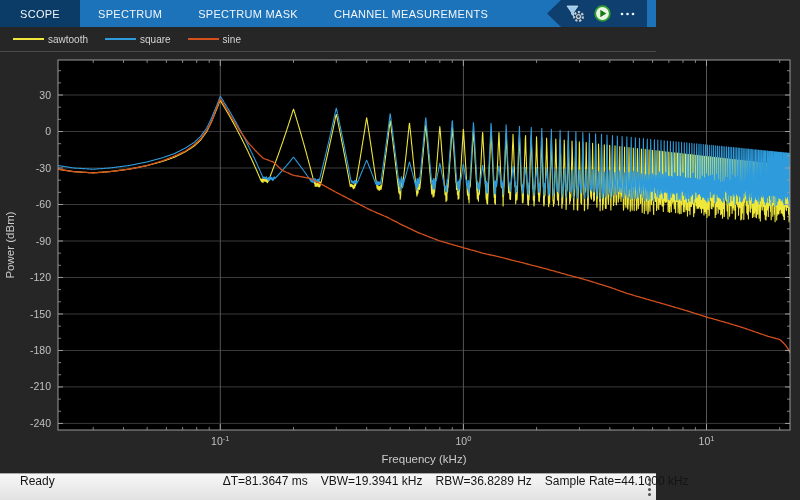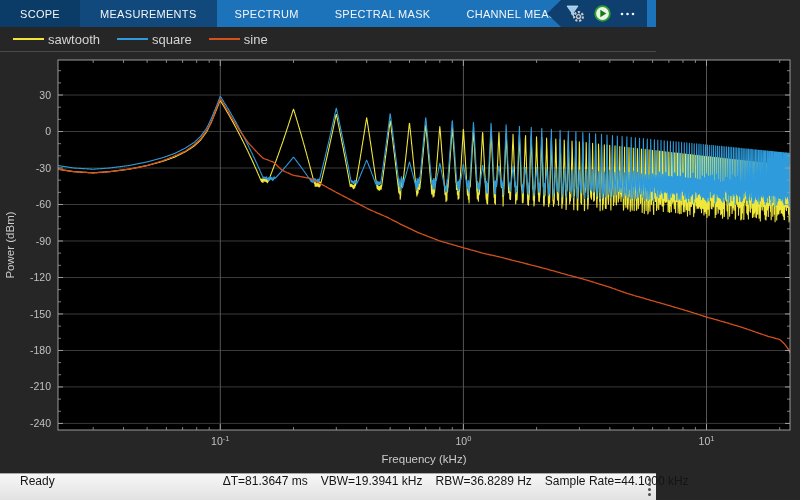--- a/index.html
+++ b/index.html
@@ -16,42 +16,41 @@
           clip-path:polygon(0 50%,14px 0,100% 0,100% 100%,14px 100%);
           display:flex;align-items:center;justify-content:flex-end;gap:9px;padding-right:12px;box-sizing:border-box;}
   .icon-btn{display:flex;align-items:center;justify-content:center;cursor:pointer;}
 
   
   .figure{flex:1;position:relative;background:#262626;}
   .legend{position:absolute;top:0;left:0;right:0;height:24px;display:flex;align-items:center;
           padding-left:13px;gap:17px;border-bottom:1px solid #4a4a4a;background:#262626;z-index:2;}
   .legend-item{display:flex;align-items:center;gap:4px;cursor:pointer;}
   .legend-line{width:31px;height:2px;background:#888;}
-  .legend-label{color:#d4d4d4;font-size:13px;}
+  .legend-label{color:#d4d4d4;font-size:10px;}
   #plot-svg{position:absolute;left:0;top:0;width:800px;height:446px;}
 
   
   .status{height:27px;flex:none;background:linear-gradient(#f7f7f7,#e2e2e2);border-top:1px solid #a8a8a8;
           display:flex;font-size:12px;color:#141414;position:relative;box-sizing:border-box;}
   .status-ready{margin-left:20px;}
   .status-stats{margin-left:168px;display:flex;gap:13px;white-space:nowrap;}
   .kebab{position:absolute;right:5px;top:50%;transform:translateY(-50%);display:flex;flex-direction:column;gap:2px;cursor:pointer;}
   .kebab i{width:3px;height:3px;border-radius:50%;background:#4d4d4d;display:block;}
 </style>
 </head>
 <body>
 
 <div class="window">
 
   <div class="toolstrip">
     <div class="tab">SCOPE</div>
-    <div class="tab tab-measurements">MEASUREMENTS</div>
     <div class="tabs-right">
       <div class="tab">SPECTRUM</div>
-      <div class="tab">SPECTRAL MASK</div>
+      <div class="tab">SPECTRUM MASK</div>
       <div class="tab">CHANNEL MEASUREMENTS</div>
     </div>
     <div class="banner">
       <span class="icon-btn">
         <svg width="19" height="19" viewBox="0 0 19 19">
           <polygon points="1,2 12,2 7.5,8.5 7.5,12 5.5,10 5.5,8.5" fill="#9cc9ec" stroke="#d7e9f8" stroke-width="0.7"></polygon>
           <circle cx="12.5" cy="12.5" r="4.4" fill="none" stroke="#c9c9c9" stroke-width="2.2" stroke-dasharray="2.2 1.7"></circle>
           <circle cx="12.5" cy="12.5" r="2.6" fill="#c9c9c9"></circle>
           <circle cx="12.5" cy="12.5" r="1.2" fill="#0e3f6e"></circle>
         </svg>

